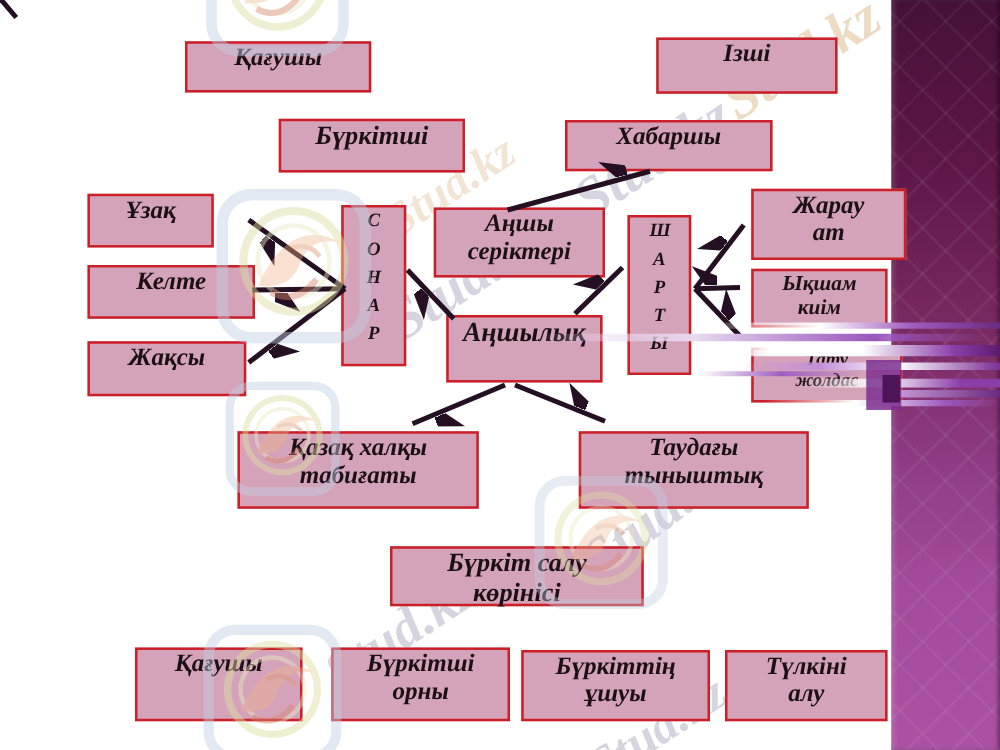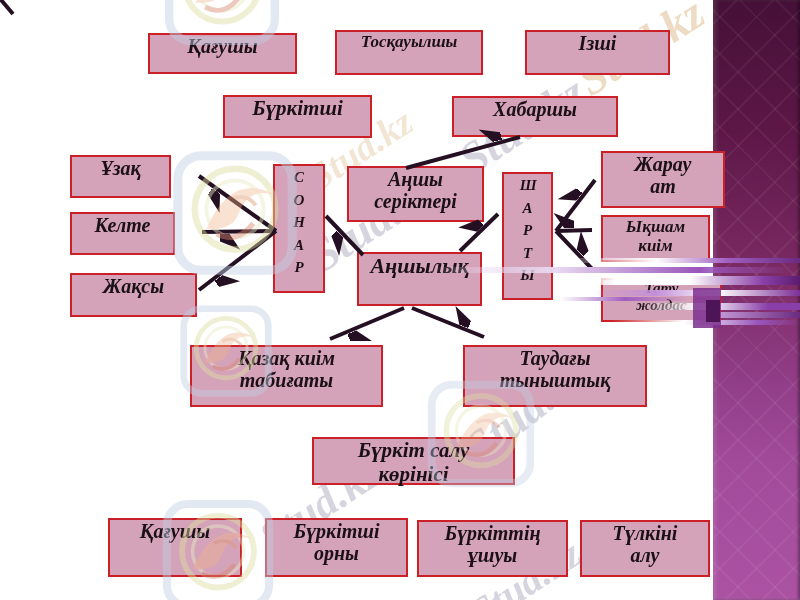--- a/index.html
+++ b/index.html
@@ -82,41 +82,38 @@
       <use href="#wmLogo"></use>
     </svg>
   <svg class="wm-logo" style="left:160px;top:497px" width="116" height="116">
       <use href="#wmLogo"></use>
     </svg>
 
   <div class="box" style="left:148px;top:33px;width:149px;height:41px">
     <span class="inner">Қағушы</span>
     </div>
 
-  <div class="box" style="left:335px;top:30px;width:148px;height:45px;font-size:17px">
-    <span class="inner">Тосқауылшы</span>
-    </div>
 
   <div class="box" style="left:525px;top:30px;width:145px;height:45px">
     <span class="inner">Ізші</span>
     </div>
 
   <div class="box" style="left:223px;top:95px;width:149px;height:43px;font-size:21px">
     <span class="inner">Бүркітші</span>
     </div>
 
   <div class="box" style="left:452px;top:96px;width:166px;height:41px">
     <span class="inner">Хабаршы</span>
     </div>
 
   <div class="box" style="left:70px;top:155px;width:101px;height:43px">
     <span class="inner">Ұзақ</span>
     </div>
 
-  <div class="box" style="left:70px;top:212px;width:105px;height:43px">
+  <div class="box" style="left:70px;top:212px;width:134px;height:43px">
     <span class="inner">Келте</span>
     </div>
 
   <div class="box" style="left:70px;top:273px;width:127px;height:44px">
     <span class="inner">Жақсы</span>
     </div>
 
   <div class="box vert" style="left:273px;top:164px;width:52px;height:129px">
     <span class="inner">СОНАР</span>
     </div>
@@ -139,21 +136,21 @@
 
   <div class="box" style="left:601px;top:215px;width:109px;height:47px;font-size:17px">
     <span class="inner" style="max-width:75px">Ықшам киім</span>
     </div>
 
   <div class="box" style="left:601px;top:278px;width:121px;height:44px;font-size:15px">
     <span class="inner" style="max-width:66px">Тату жолдас</span>
     </div>
 
   <div class="box" style="left:190px;top:345px;width:193px;height:62px">
-    <span class="inner" style="max-width:150px">Қазақ киім табиғаты</span>
+    <span class="inner" style="max-width:150px">Қазақ халқы табиғаты</span>
     </div>
 
   <div class="box" style="left:463px;top:345px;width:184px;height:62px">
     <span class="inner" style="max-width:150px">Таудағы тыныштық</span>
     </div>
 
   <div class="box" style="left:312px;top:437px;width:203px;height:48px;font-size:21px">
     <span class="inner" style="max-width:150px">Бүркіт салу көрінісі</span>
     </div>
 

